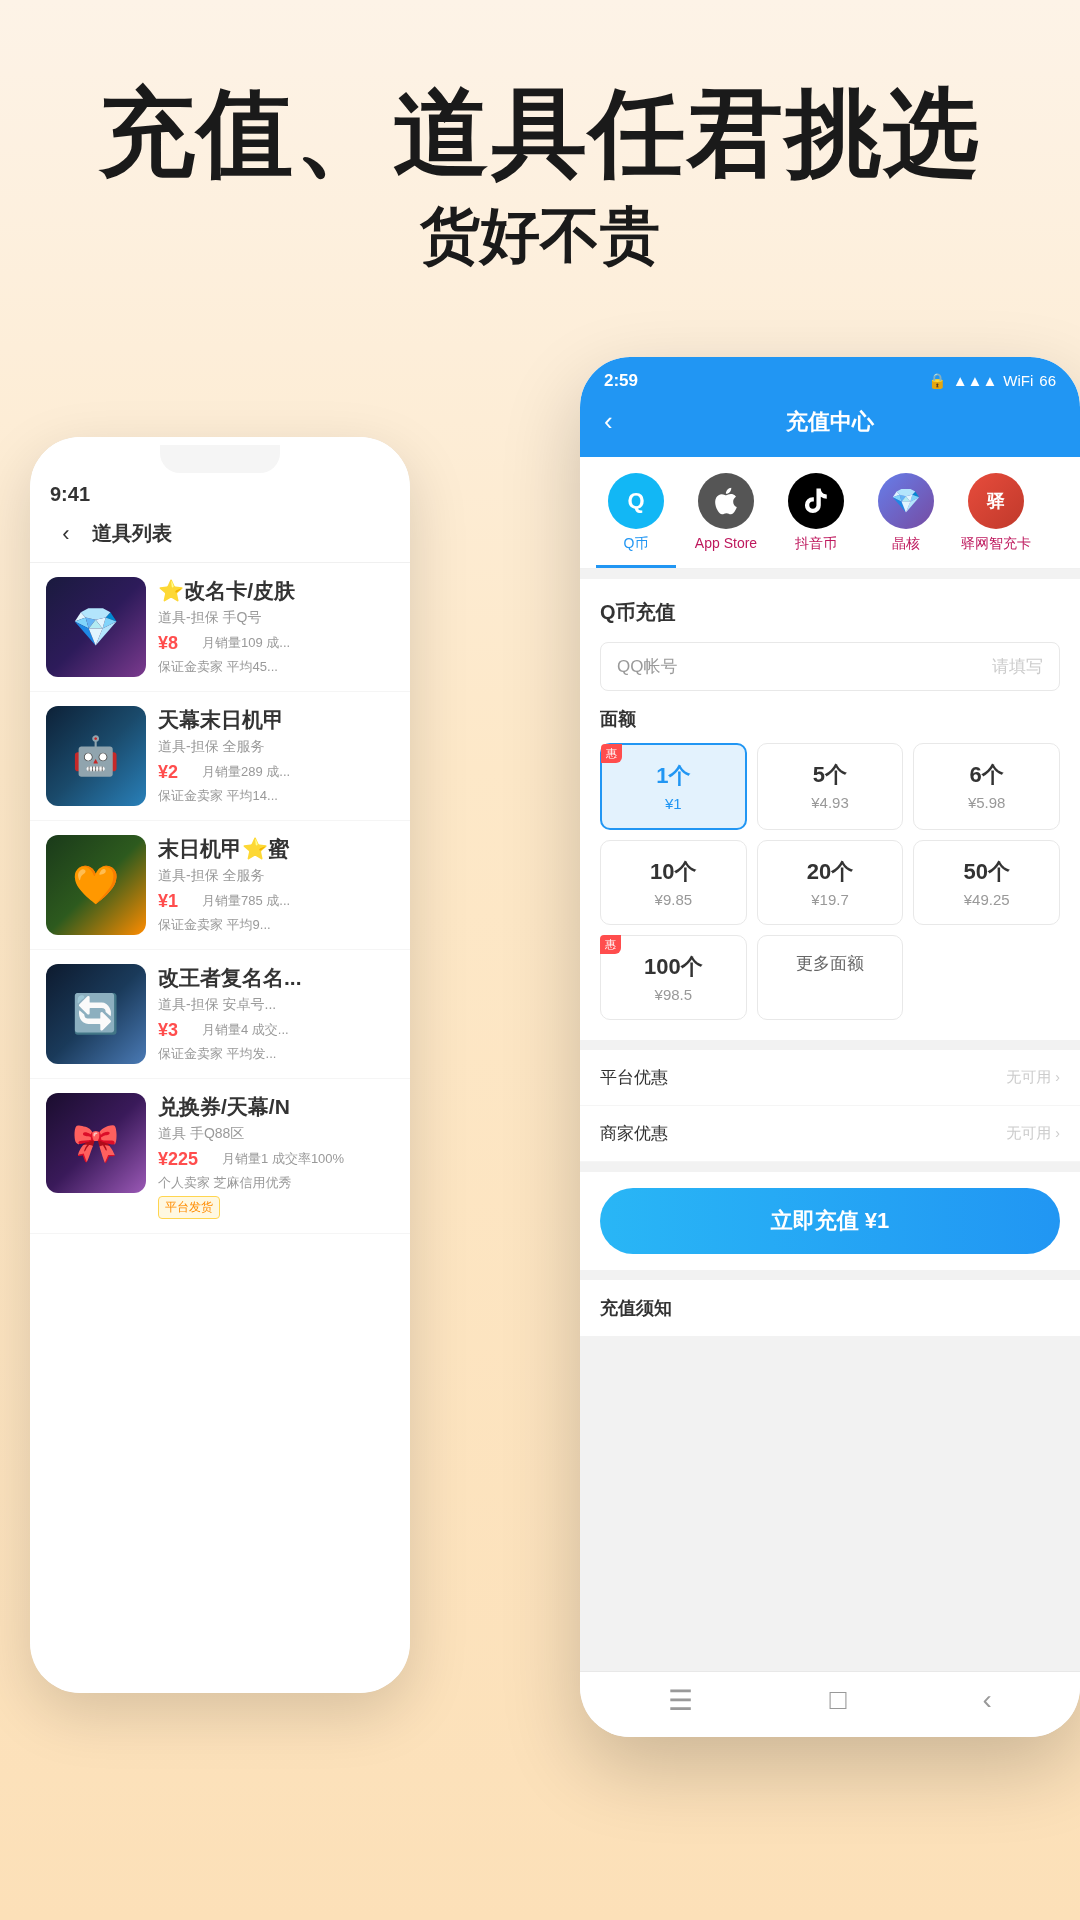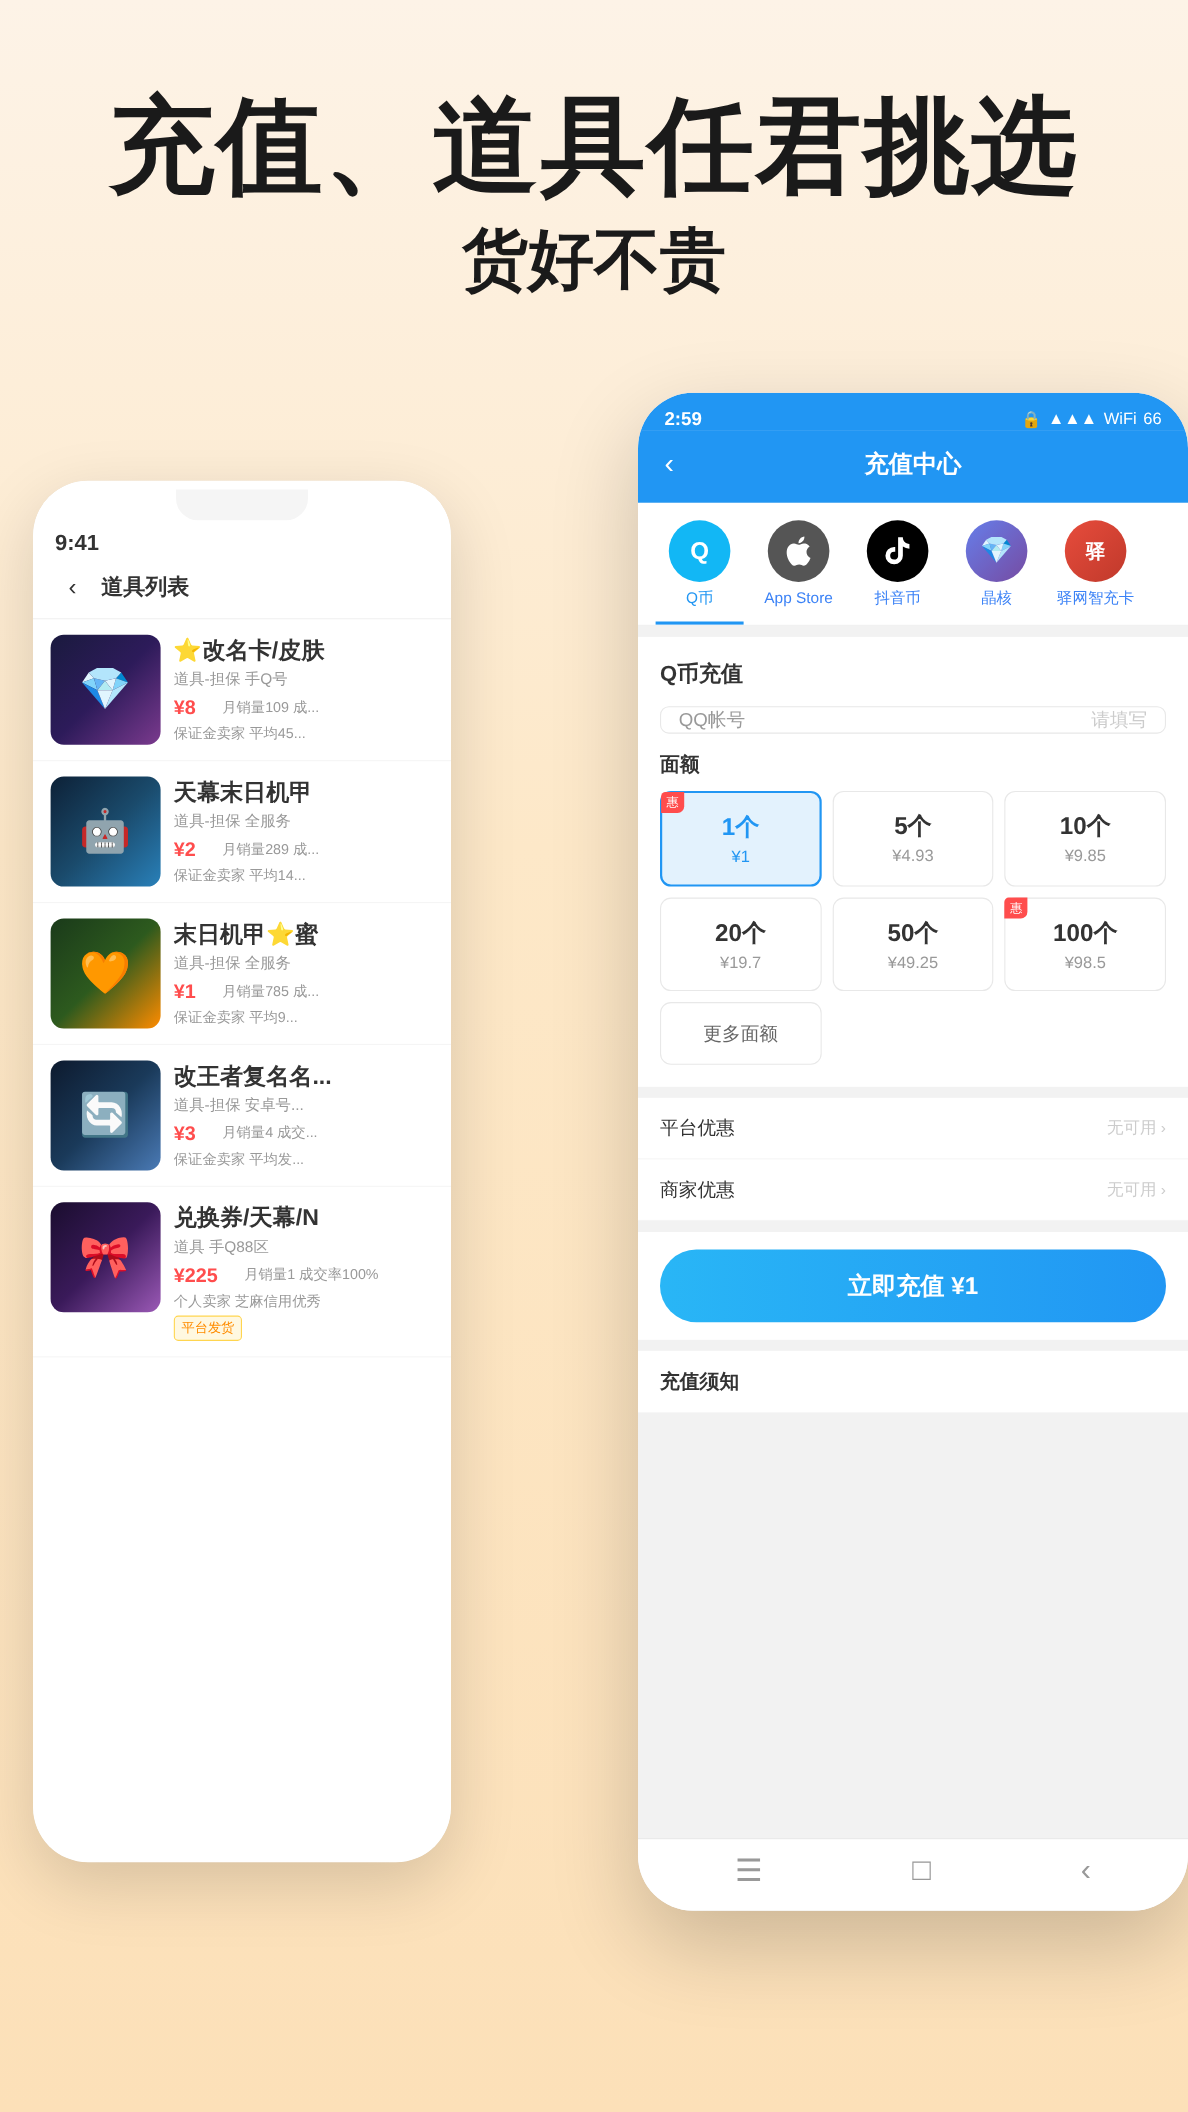--- a/index.html
+++ b/index.html
@@ -288,42 +288,42 @@
       font-size: 28px;
       margin-bottom: 6px;
     }
     .cat-icon-qq { background: #12b7f5; }
     .cat-icon-apple { background: #555; }
     .cat-icon-tiktok { background: #000; }
     .cat-icon-crystal { background: linear-gradient(135deg, #667eea, #764ba2); }
     .cat-icon-junka { background: linear-gradient(135deg, #e74c3c, #c0392b); }
     .cat-label {
       font-size: 14px;
-      color: #3b82f6;
+      color: #be185d;
     }
     .cat-tab.active .cat-label {
       color: #2196f3;
     }
     .recharge-section {
       background: #fff;
       margin: 10px 0 0;
       padding: 20px;
     }
     .section-title {
       font-size: 20px;
       font-weight: 700;
       color: #333;
       margin-bottom: 16px;
     }
     .input-row {
       display: flex;
       align-items: flex-start;
       border: 1px solid #e8e8e8;
       border-radius: 8px;
-      padding: 0 16px;
+      padding: 12px 16px;
       margin-bottom: 16px;
     }
     .input-label {
       font-size: 17px;
       color: #999;
       flex: 1;
     }
     .input-placeholder {
       font-size: 17px;
       color: #ccc;
@@ -637,20 +637,24 @@
 
           <div class="denom-item selected">
             <div class="hui-badge">惠</div>
             <div class="denom-count">1个</div>
             <div class="denom-price">¥1</div>
           </div>
           <div class="denom-item">
             <div class="denom-count">5个</div>
             <div class="denom-price">¥4.93</div>
           </div>
+          <div class="denom-item">
+            <div class="denom-count">6个</div>
+            <div class="denom-price">¥5.98</div>
+          </div>
 
           <div class="denom-item">
             <div class="denom-count">10个</div>
             <div class="denom-price">¥9.85</div>
           </div>
           <div class="denom-item">
             <div class="denom-count">20个</div>
             <div class="denom-price">¥19.7</div>
           </div>
 

